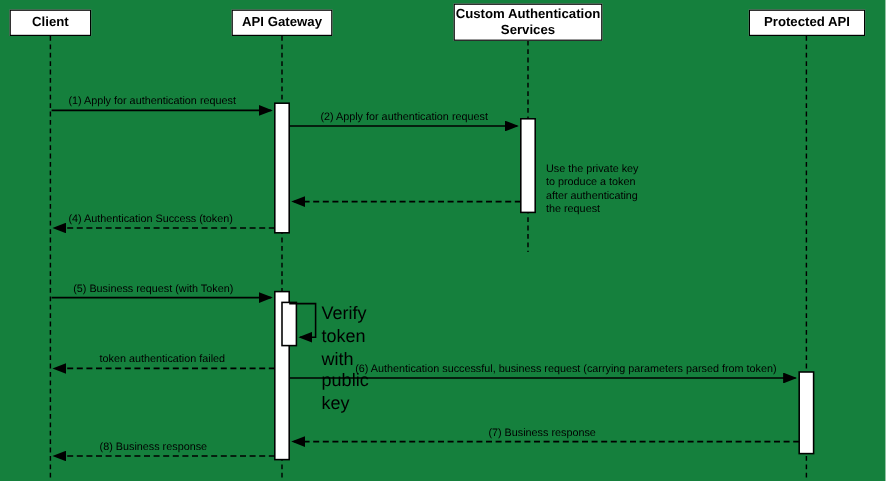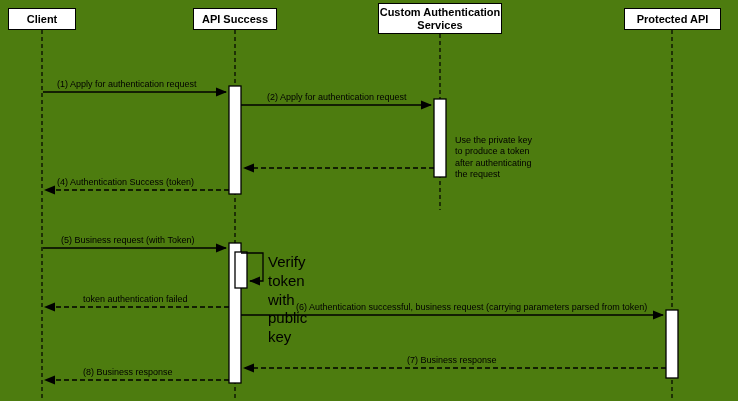--- a/index.html
+++ b/index.html
@@ -5,21 +5,21 @@
   html, body {
     margin: 0;
     padding: 0;
     background: #ffffff;
     font-family: "Liberation Sans", sans-serif;
   }
   #canvas {
     position: relative;
     width: 738px;
     height: 401px;
-    background: #4d7c0f;
+    background: #15803d;
     overflow: hidden;
   }
   #diagram-svg {
     position: absolute;
     left: 0;
     top: 0;
   }
   .lifeline {
     stroke: #000000;
     stroke-width: 1.2;
@@ -106,21 +106,21 @@
     <line class="msg dashed" x1="229" y1="307" x2="45" y2="307" marker-end="url(#arrowhead)"></line>
     <line class="msg solid" x1="241" y1="315" x2="663" y2="315" marker-end="url(#arrowhead)"></line>
     <line class="msg dashed" x1="666" y1="368" x2="244" y2="368" marker-end="url(#arrowhead)"></line>
     <line class="msg dashed" x1="229" y1="380" x2="45" y2="380" marker-end="url(#arrowhead)"></line>
   </svg>
 
   <div class="actor-box" style="left:8px;   top:8px; width:68px;  height:22px;">
     <span>Client</span>
   </div>
   <div class="actor-box" style="left:193px; top:8px; width:84px;  height:22px;">
-    <span>API Success</span>
+    <span>API Gateway</span>
   </div>
   <div class="actor-box" style="left:378px; top:3px; width:124px; height:31px;">
     <span>Custom Authentication Services</span>
   </div>
   <div class="actor-box" style="left:624px; top:8px; width:97px;  height:22px;">
     <span>Protected API</span>
   </div>
 
   <div class="msg-label" style="left:57px;  top:79px;">(1) Apply for authentication request</div>
   <div class="msg-label" style="left:267px; top:92px;">(2) Apply for authentication request</div>

